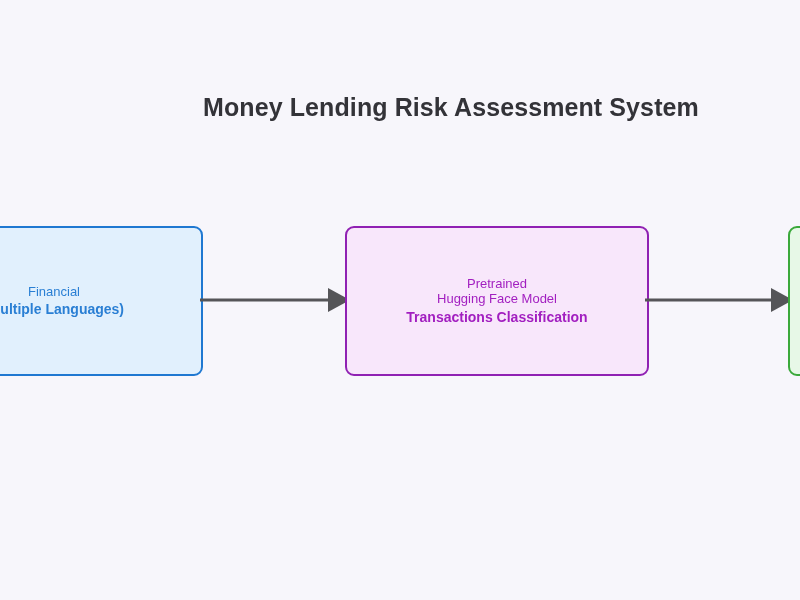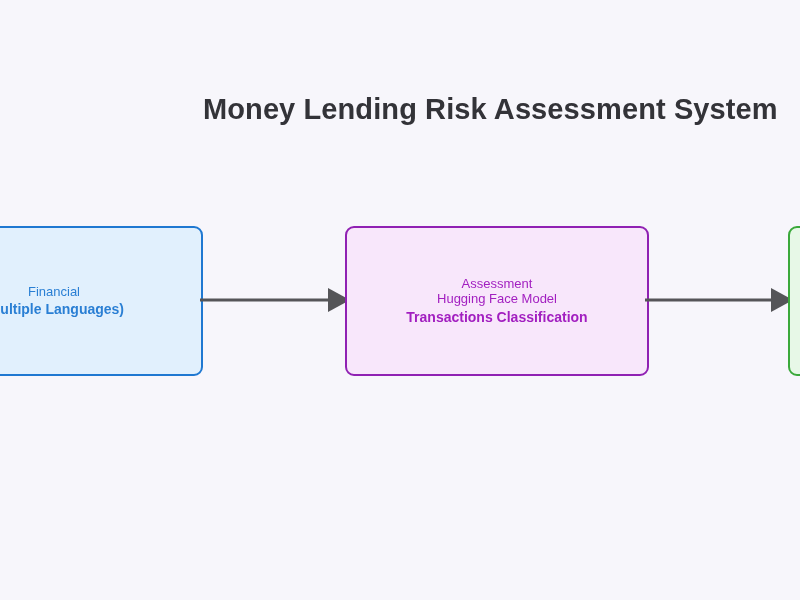--- a/index.html
+++ b/index.html
@@ -20,21 +20,21 @@
     overflow: hidden;
   }
 
   
   .diagram-title {
     position: absolute;
     left: 203px;
     top: 93px;
     width: 594px;
     text-align: left;
-    font-size: 29px;
+    font-size: 25px;
     font-weight: bold;
     color: #333338;
     letter-spacing: 0.1px;
     white-space: nowrap;
   }
 
   
   .node {
     position: absolute;
     box-sizing: border-box;
@@ -114,21 +114,21 @@
   </div>
 
   <div class="edge" id="edge-1">
     <svg width="150" height="40" viewBox="0 0 150 40">
       <line x1="0" y1="20" x2="130" y2="20" stroke="#555558" stroke-width="3"></line>
       <polygon points="128,8 150,20 128,32" fill="#555558"></polygon>
     </svg>
   </div>
 
   <div class="node" id="node-model">
-    <div class="line-main">Assessment</div>
+    <div class="line-main">Pretrained</div>
     <div class="line-main">Hugging Face Model</div>
     <div class="line-sub">Transactions Classification</div>
   </div>
 
   <div class="edge" id="edge-2">
     <svg width="148" height="40" viewBox="0 0 148 40">
       <line x1="0" y1="20" x2="128" y2="20" stroke="#555558" stroke-width="3"></line>
       <polygon points="126,8 148,20 126,32" fill="#555558"></polygon>
     </svg>
   </div>

